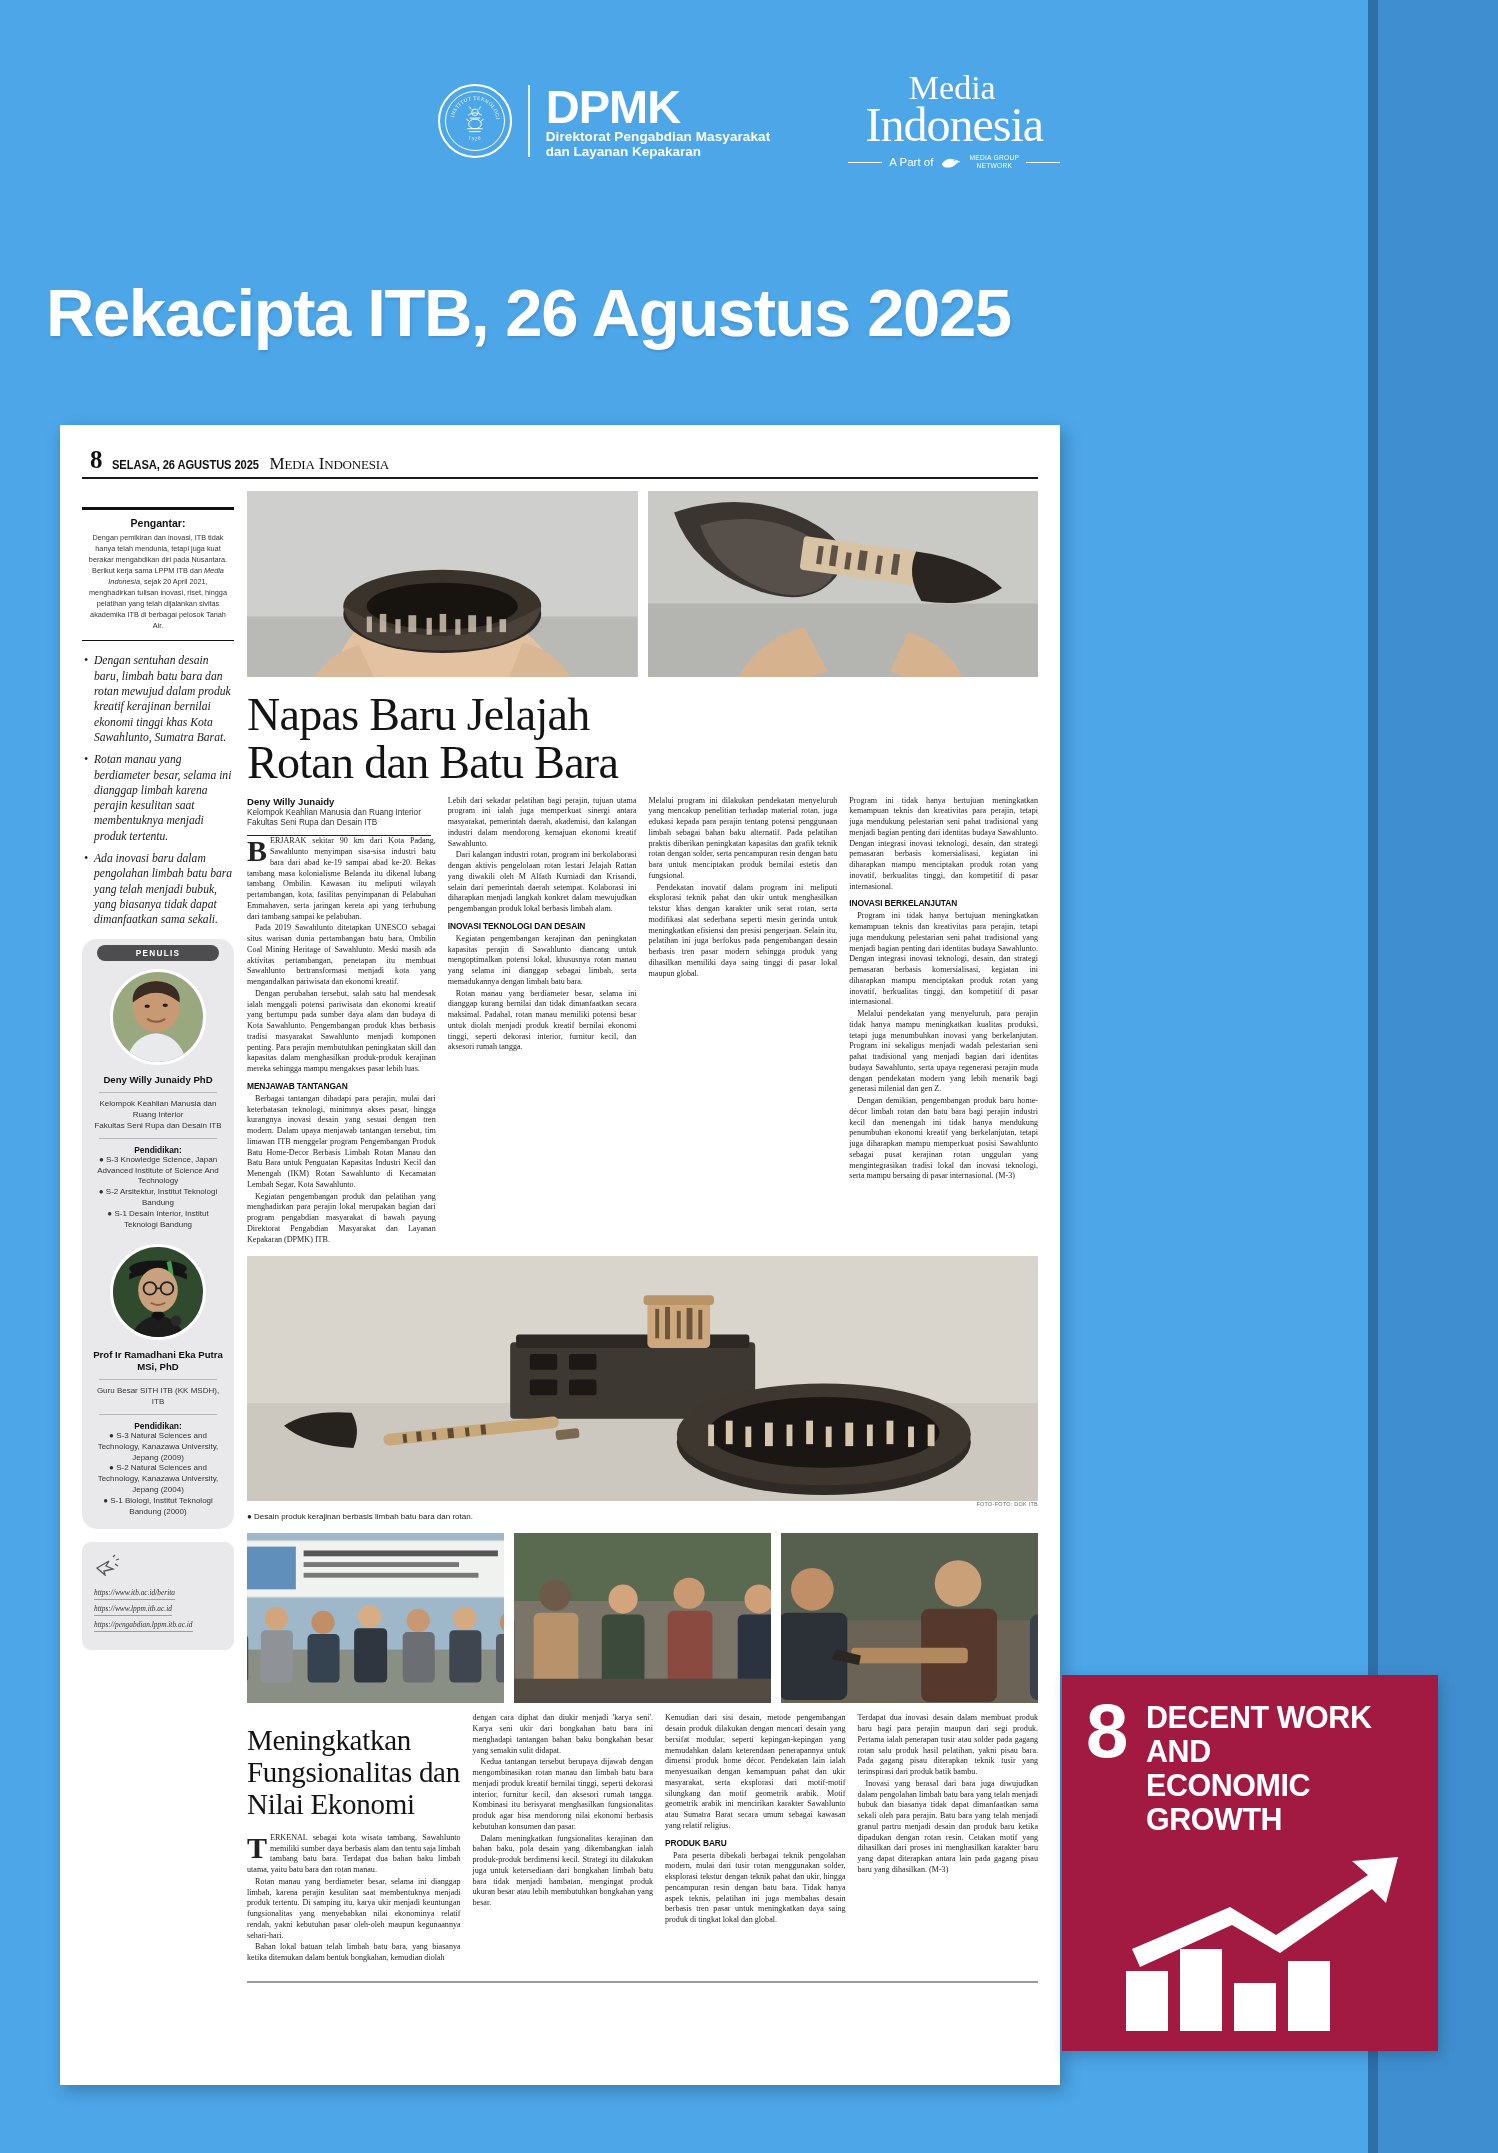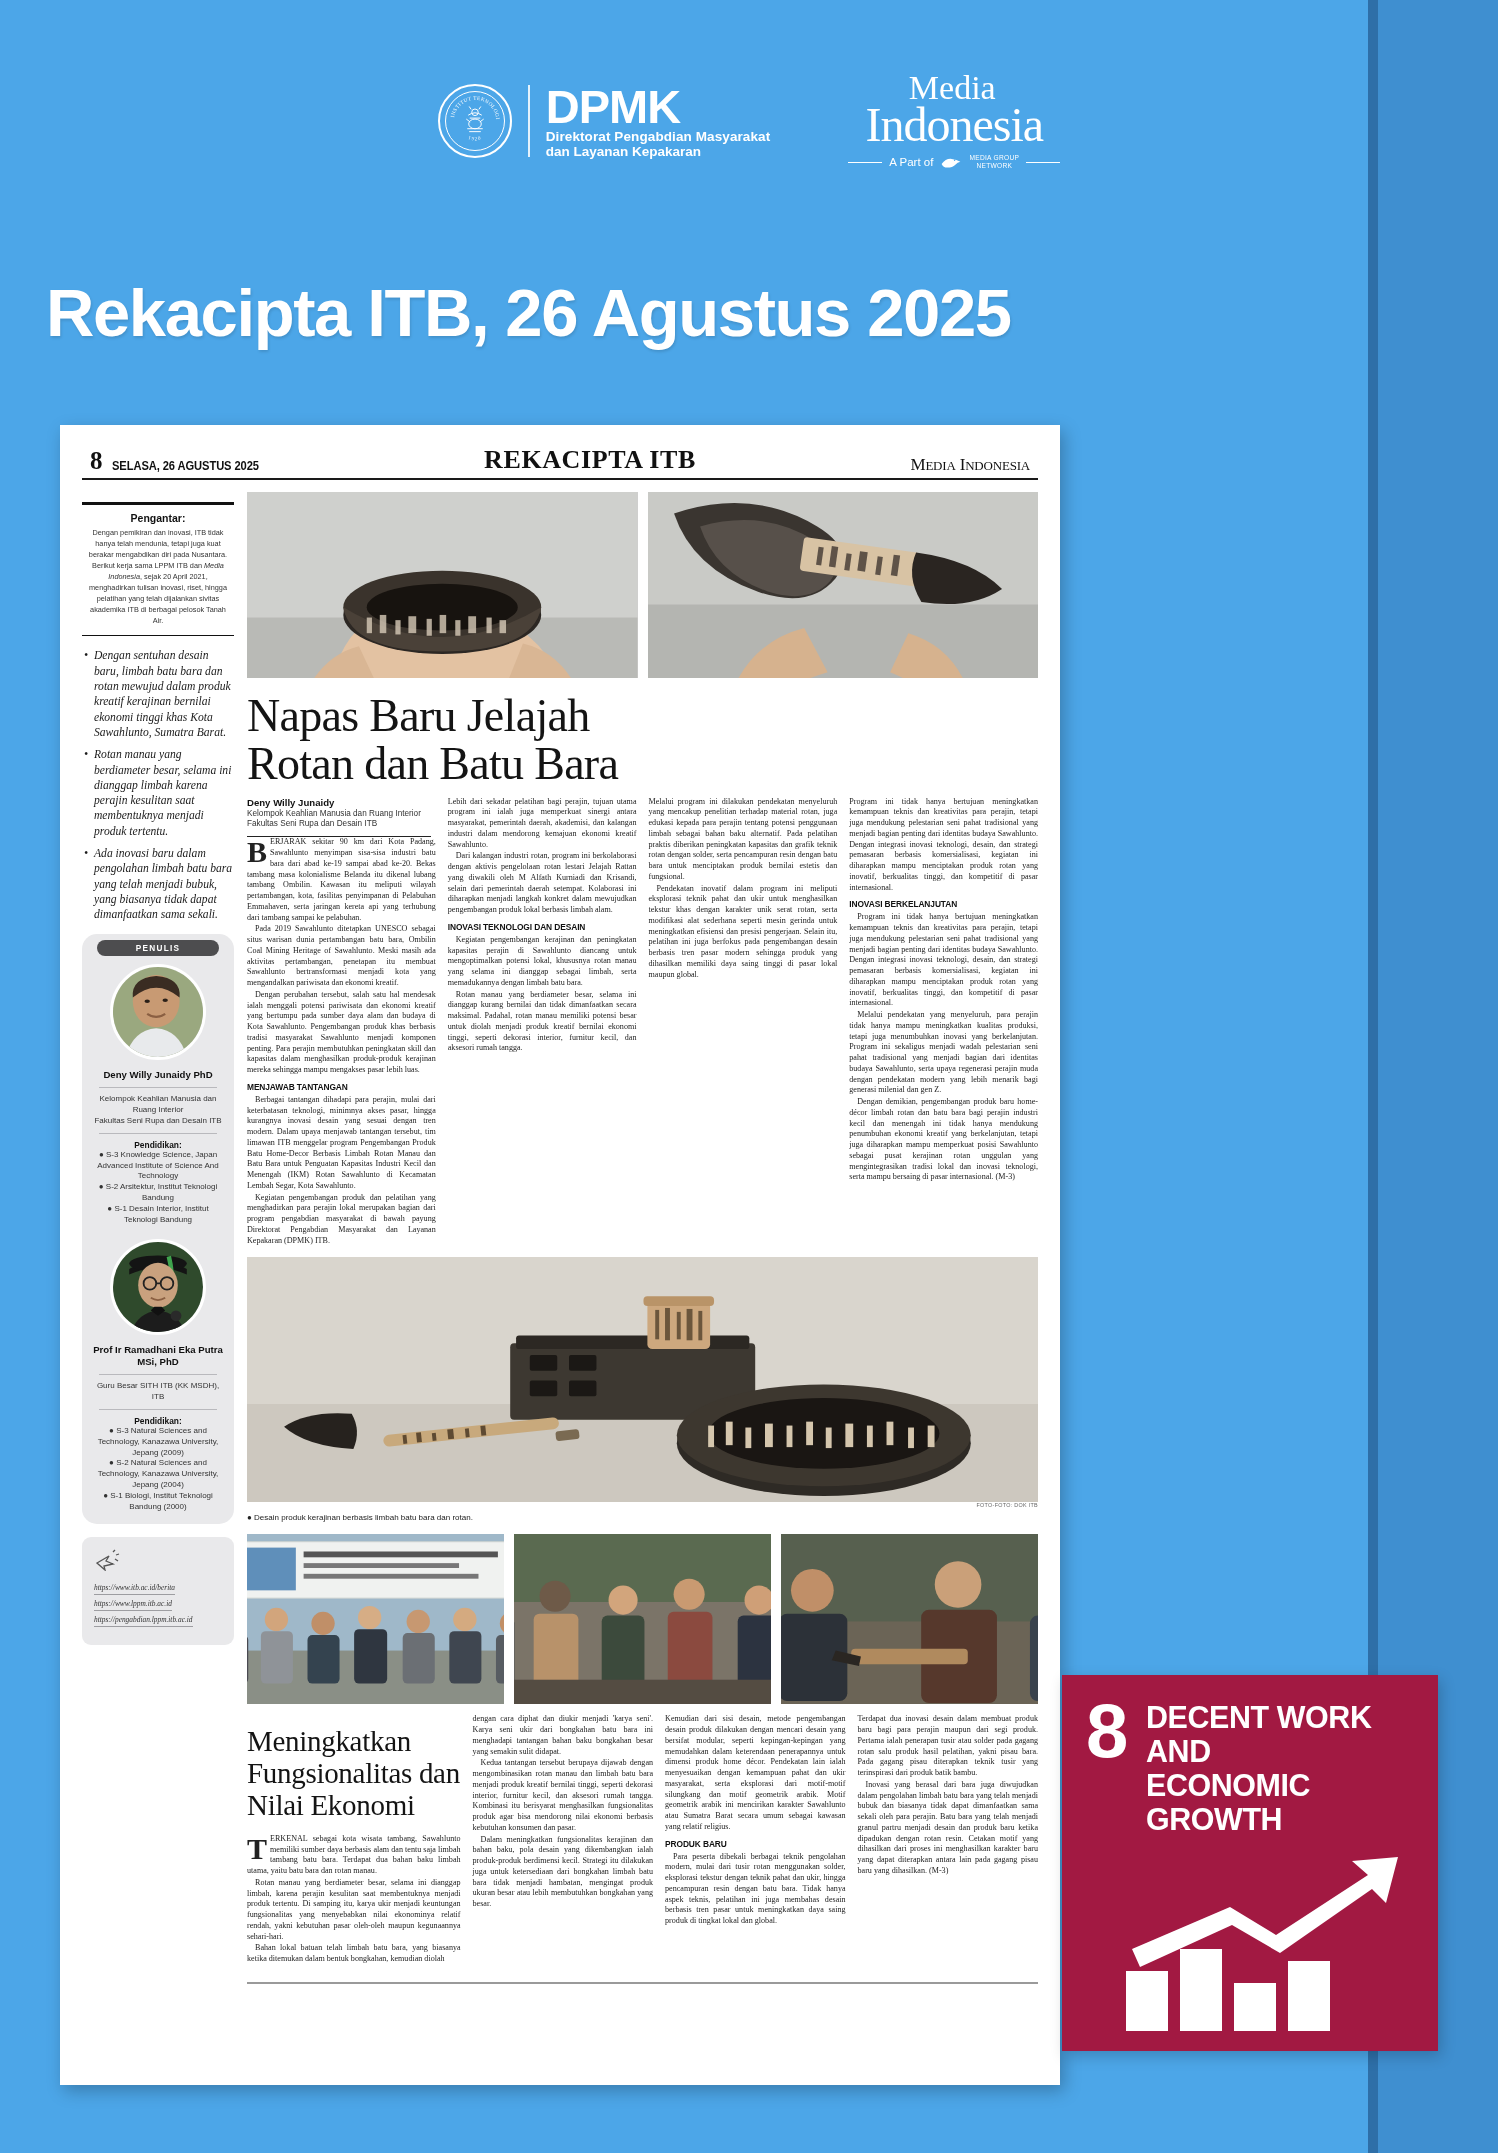--- a/index.html
+++ b/index.html
@@ -110,21 +110,21 @@
   .mh-brand .sc { font-size: 13px; }
 
   
   .cols { display: flex; gap: 13px; margin-top: 12px; }
   .col-side { width: 152px; flex: 0 0 152px; }
   .col-main { flex: 1; }
 
   
   .pengantar {
     border-top: 3px solid #111; border-bottom: 1.5px solid #111;
-    padding: 7px 6px 9px 6px; margin-top: 10px; text-align: center;
+    padding: 7px 6px 9px 6px; margin-top: 16px; text-align: center;
   }
   .pengantar h4 { font-size: 10.5px; font-weight: 700; color: #111; margin-bottom: 4px; }
   .pengantar p { font-size: 7.3px; line-height: 1.5; color: #333; }
   .pengantar em { font-style: italic; }
 
   .bullets { margin-top: 12px; padding-left: 2px; }
   .bullets li {
     font-family: "Liberation Serif", serif; font-style: italic;
     font-size: 11.6px; line-height: 1.32; color: #1a1a1a;
     margin-bottom: 7px; list-style: none; position: relative; padding-left: 10px;
@@ -294,21 +294,20 @@
 </div>
 
 <div class="big-title">Rekacipta ITB, 26 Agustus 2025</div>
 
 <div class="paper">
 <div class="paper-inner">
 
   <div class="masthead">
     <div class="mh-pageno">8</div>
     <div class="mh-date">SELASA, 26 AGUSTUS 2025</div>
-    <div class="mh-section">REKACIPTA ITB</div>
     <div class="mh-brand">
       <span>M</span><span class="sc">EDIA</span>
       <span>I</span><span class="sc">NDONESIA</span>
     </div>
   </div>
 
   <div class="cols">
 
     <div class="col-side">
 

